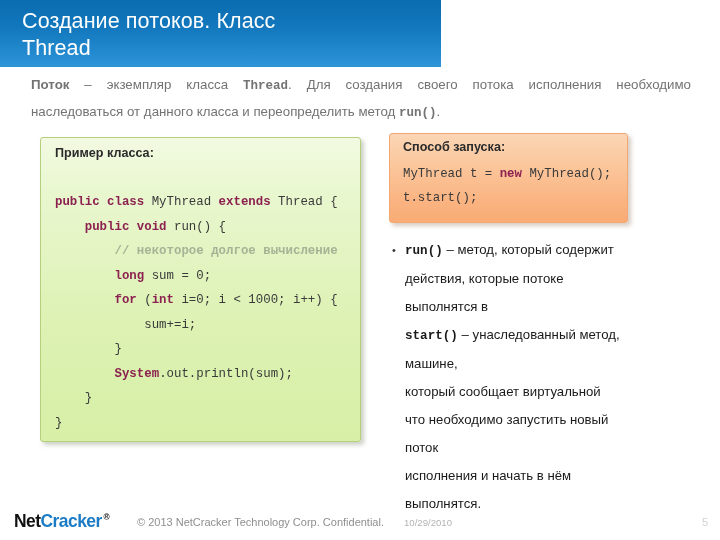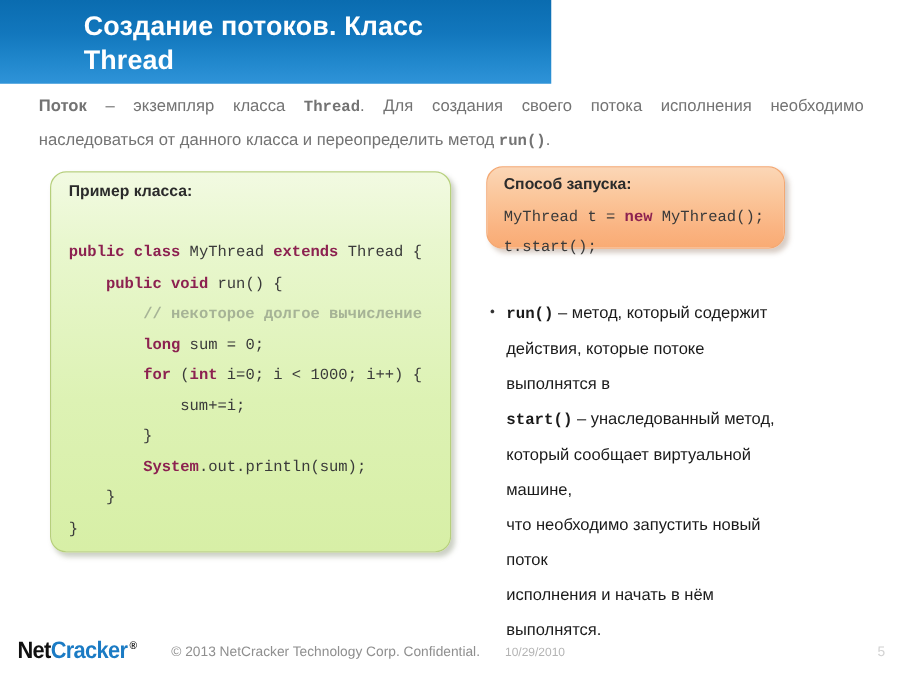--- a/index.html
+++ b/index.html
@@ -31,24 +31,23 @@
     background: linear-gradient(180deg, #0a6cb0 0%, #1277bd 40%, #1f86cb 70%, #2f93d8 100%);
   }
   .title-text {
     position: absolute;
     left: 22px;
     top: 8px;
     width: 470px;
     color: #ffffff;
     font-size: 21.5px;
     line-height: 27px;
-    font-weight: 700;
+    font-weight: 400;
     letter-spacing: 0.1px;
     white-space: pre-line;
-    margin-left: 45px;
   }
 
   
   .intro {
     position: absolute;
     left: 31px;
     top: 72px;
     width: 660px;
     font-size: 13.3px;
     line-height: 25px;
@@ -72,21 +71,21 @@
 
   
   .code-box {
     position: absolute;
     left: 40px;
     top: 137px;
     width: 321px;
     height: 305px;
     background: linear-gradient(180deg, #f2fae2 0%, #e9f7cf 18%, #ddf2b4 60%, #d7efa6 100%);
     border: 1px solid #b6cf7c;
-    border-radius: 13px;
+    border-radius: 3px;
     box-shadow: 3px 3px 4px rgba(110,120,90,0.35);
     box-sizing: border-box;
   }
   .code-title {
     position: absolute;
     left: 14px;
     top: 8px;
     font-size: 12.6px;
     font-weight: bold;
     color: #2b2b2b;
@@ -104,24 +103,24 @@
   .kw { color: #8c2150; font-weight: bold; }
   .cmt { color: #a6b396; font-weight: bold; }
   .pl { color: #3a3a3a; font-weight: normal; }
 
   
   .run-box {
     position: absolute;
     left: 389px;
     top: 133px;
     width: 239px;
-    height: 66px;
+    height: 90px;
     background: linear-gradient(180deg, #fbd6b6 0%, #fbc79c 35%, #fab482 75%, #f9ab74 100%);
     border: 1px solid #f3a873;
-    border-radius: 13px;
+    border-radius: 3px;
     box-shadow: 3px 3px 4px rgba(140,110,85,0.35);
     box-sizing: border-box;
     padding-left: 12px;
   }
   .run-title {
     position: absolute;
     left: 13px;
     top: 6px;
     font-size: 12.6px;
     font-weight: bold;
@@ -249,22 +248,22 @@
   <div class="run-box">
     <div class="run-title">Способ запуска:</div>
     <div class="run-body" id="run-body"><div><span class="pl">MyThread t = </span><span class="kw">new </span><span class="pl">MyThread();</span></div><div><span class="pl">t.start();</span></div></div>
   </div>
 
   <div class="bullets" id="bullet-list">
       <div class="bl dot"><span class="mono">run()</span><span> – метод, который содержит</span></div>
       <div class="cont"><span>действия, которые потоке</span></div>
       <div class="cont"><span>выполнятся в</span></div>
       <div class="bl"><span class="mono">start()</span><span> – унаследованный метод,</span></div>
+      <div class="cont"><span>машине,</span></div>
       <div class="cont"><span>который сообщает виртуальной</span></div>
-      <div class="cont"><span>машине,</span></div>
       <div class="cont"><span>что необходимо запустить новый</span></div>
       <div class="cont"><span>поток</span></div>
       <div class="cont"><span>исполнения и начать в нём</span></div>
       <div class="cont"><span>выполнятся.</span></div>
     </div>
 
   <div class="footer-rule"></div>
   <div class="logo">
     <span class="net">Net</span><span class="cracker">Cracker</span><span class="reg">®</span>
   </div>

